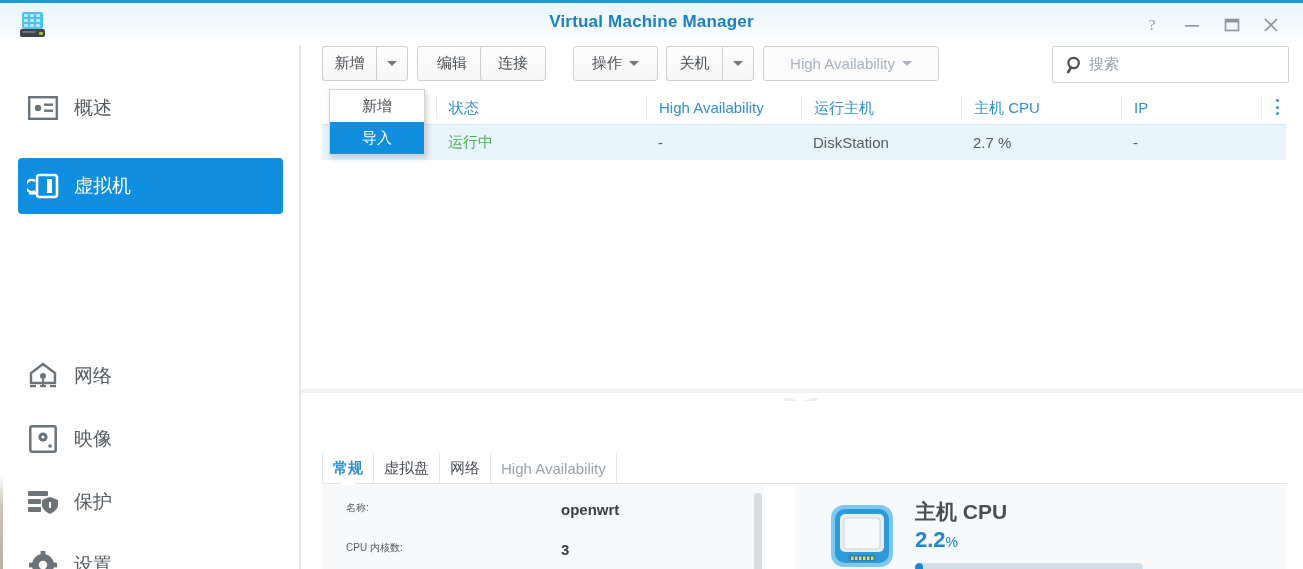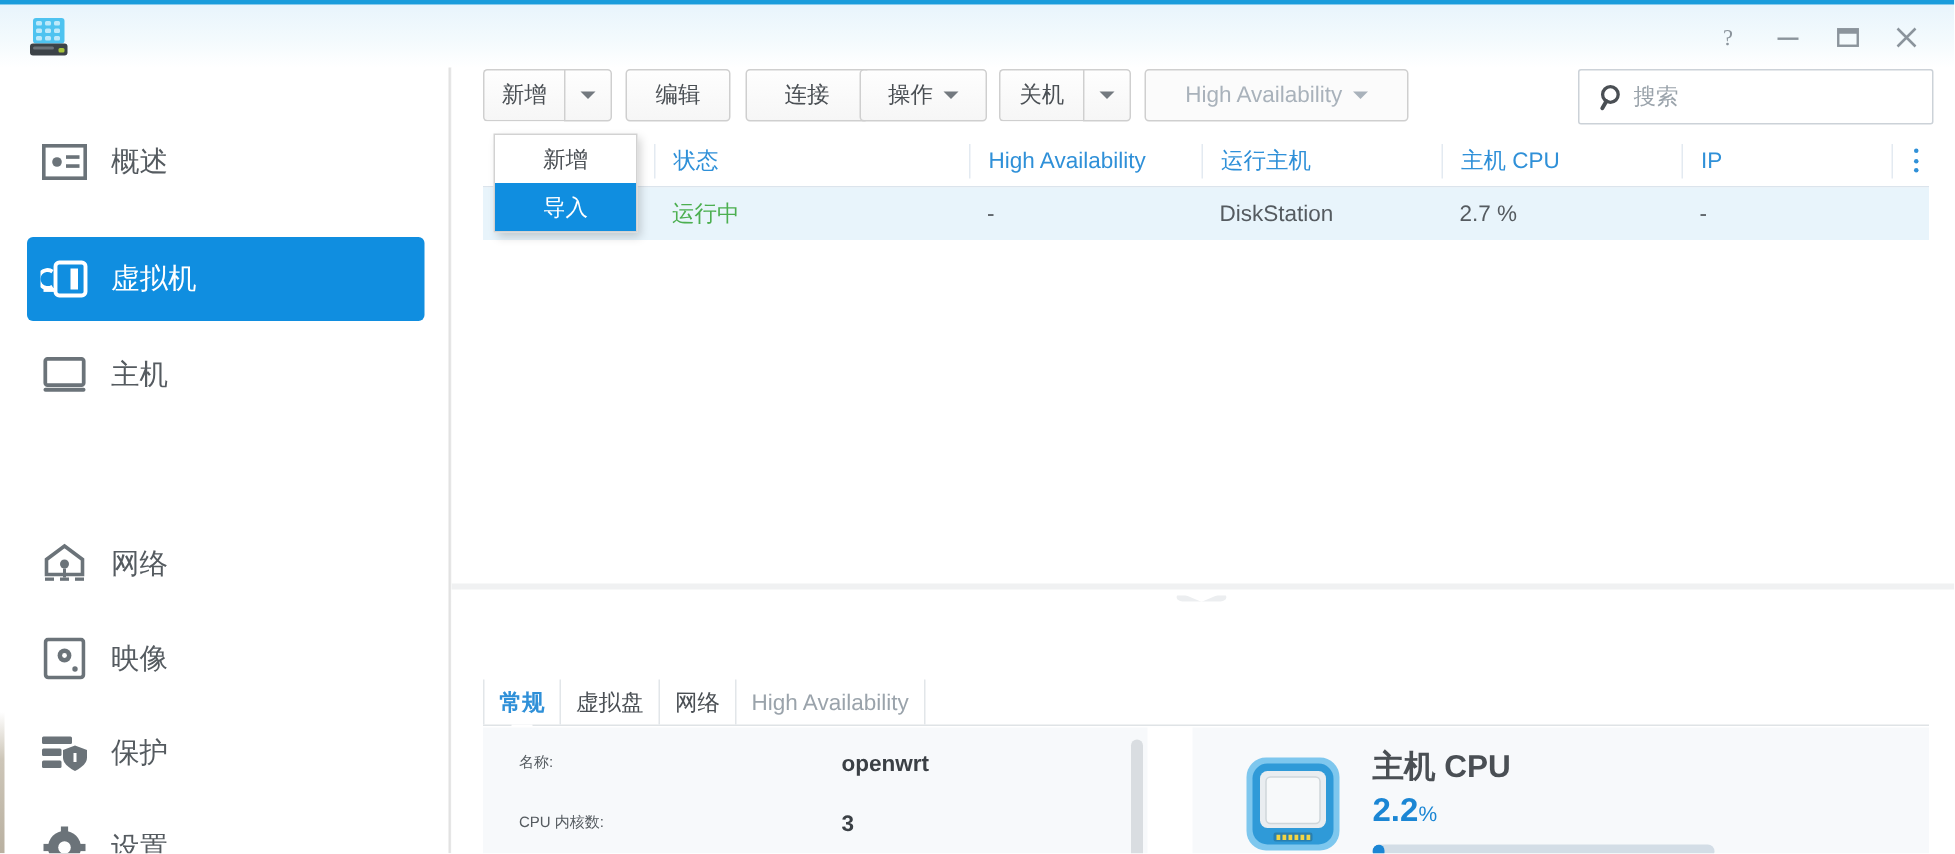--- a/index.html
+++ b/index.html
@@ -224,20 +224,21 @@
         <rect x="19" y="10" width="4" height="3" rx="1" fill="#bde9fa"></rect>
         <rect x="7" y="15" width="4" height="3" rx="1" fill="#bde9fa"></rect>
         <rect x="13" y="15" width="4" height="3" rx="1" fill="#bde9fa"></rect>
         <rect x="19" y="15" width="4" height="3" rx="1" fill="#bde9fa"></rect>
         <rect x="3" y="20" width="25" height="8" rx="2" fill="#3c4348"></rect>
         <rect x="5" y="22" width="14" height="2" rx="1" fill="#6b7379"></rect>
         <rect x="22" y="23" width="4" height="3" rx="1" fill="#a8c43a"></rect>
       </svg>
     </div>
 
+    <div class="title-text">Virtual Machine Manager</div>
 
     <div class="winctl" style="left:1140px">
       <svg width="24" height="24" viewBox="0 0 24 24">
         <text x="12" y="17" font-size="15" font-family="Liberation Serif, serif" fill="#8b949c" text-anchor="middle">?</text>
       </svg>
     </div>
     <div class="winctl" style="left:1180px">
       <svg width="24" height="24" viewBox="0 0 24 24">
           <rect x="5" y="12" width="14" height="1.6" fill="#8b949c"></rect>
         </svg>
@@ -275,29 +276,20 @@
         <svg width="32" height="26" viewBox="0 0 32 26">
           <rect x="10" y="2" width="20" height="22" rx="2.5" fill="none" stroke="#ffffff" stroke-width="2.6"></rect>
           <rect x="20" y="6" width="5" height="14" fill="#ffffff"></rect>
           <path d="M8 8 a6 6 0 1 0 0 10" fill="none" stroke="#ffffff" stroke-width="2.6"></path>
           <rect x="2" y="19" width="8" height="2.6" fill="#ffffff"></rect>
         </svg>
       </span>
       <span class="si-label">虚拟机</span>
     </div>
 
-    <div class="side-item" style="top:177px">
-      <span class="si-icon">
-        <svg width="30" height="26" viewBox="0 0 30 26">
-          <rect x="2.2" y="2.2" width="25.6" height="17.6" rx="1.5" fill="none" stroke="#6b7379" stroke-width="2.5"></rect>
-          <rect x="1" y="21.5" width="28" height="2.6" rx="1.3" fill="#6b7379"></rect>
-        </svg>
-      </span>
-      <span class="si-label">主机</span>
-    </div>
 
 
     <div class="side-item" style="top:303px">
       <span class="si-icon">
         <svg width="30" height="28" viewBox="0 0 30 28">
           <path d="M15 2 L27 11 L27 21 L3 21 L3 11 Z" fill="none" stroke="#6b7379" stroke-width="2.4"></path>
           <circle cx="15" cy="14" r="3" fill="#6b7379"></circle>
           <rect x="14" y="17" width="2" height="6" fill="#6b7379"></rect>
           <rect x="2" y="23" width="6" height="2.2" fill="#6b7379"></rect>
           <rect x="12" y="23" width="6" height="2.2" fill="#6b7379"></rect>
@@ -357,21 +349,21 @@
         <span>新增</span>
       </div>
       <div class="btn split-arrow" style="left:75px;width:32px">
         <span class="caret plain"></span>
       </div>
 
       <div class="btn" style="left:116px;width:70px">
         <span>编辑</span>
       </div>
 
-      <div class="btn" style="left:196px;width:82px">
+      <div class="btn" style="left:179px;width:66px">
         <span>连接</span>
       </div>
 
       <div class="btn" style="left:272px;width:85px">
         <span>操作</span>
         <span class="caret"></span>
       </div>
 
       <div class="btn split-main" style="left:365px;width:56px">
         <span>关机</span>

